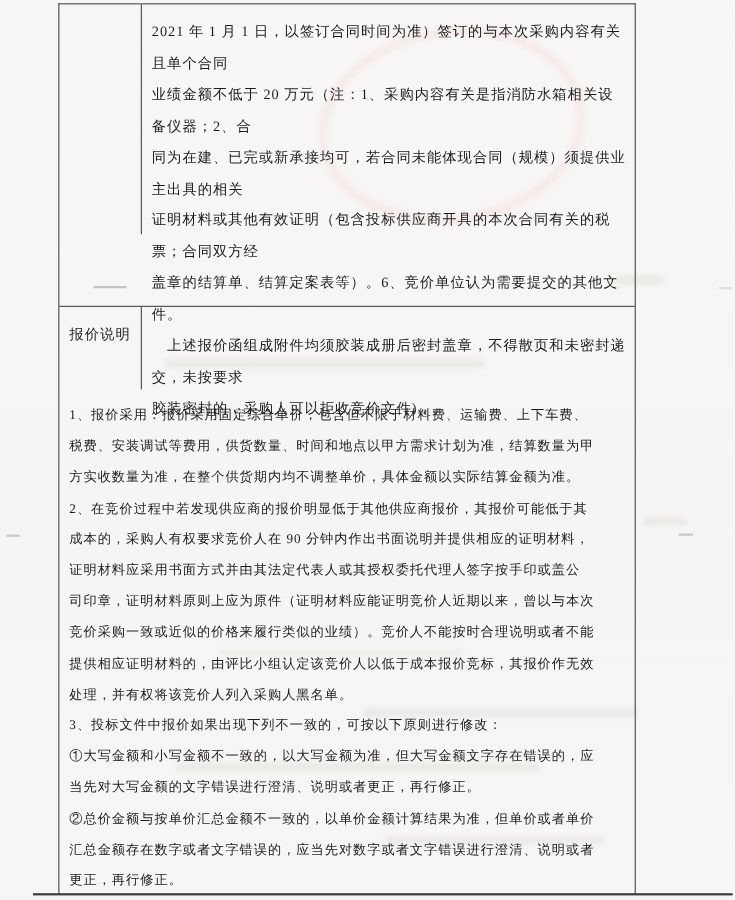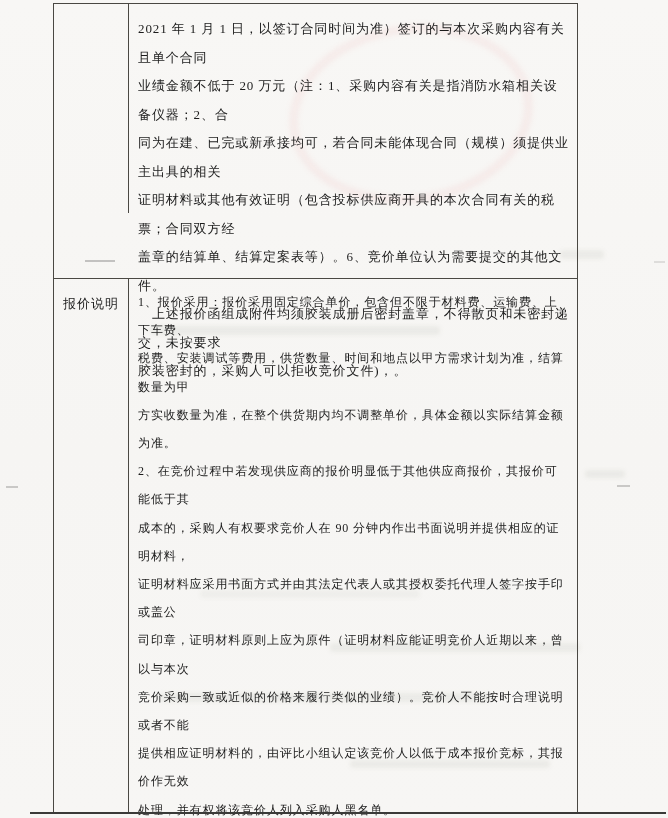--- a/index.html
+++ b/index.html
@@ -11,21 +11,21 @@
     color:#1c1c1c;
   }
   .doc-table{
     position:absolute;left:53px;top:3px;width:525px;height:810px;
     border-left:1px solid #4a4843;border-top:1px solid #4a4843;border-right:1px solid #4a4843;
     box-sizing:border-box;
   }
   .row{position:absolute;left:0;width:100%;display:flex;box-sizing:border-box;}
   .row-continuation{top:0;height:209px;}
   .row-method{top:209px;height:65px;border-top:1px solid #4a4843;}
-  .row-quote{top:274px;height:536px;border-top:1px solid #4a4843;}
+  .row-quote{top:274px;height:536px;border-top:1px solid #4a4843;flex-direction:column;}
   .label-cell{
     width:75px;flex:0 0 75px;border-right:1px solid #4a4843;box-sizing:border-box;
     text-align:center;white-space:pre-line;font-size:13px;letter-spacing:1px;
   }
   .row-method .label-cell{padding-top:9px;line-height:27px;}
   .row-quote .label-cell{padding-top:17px;line-height:15px;}
   .content-cell{
     flex:1;white-space:pre-line;box-sizing:border-box;text-align:left;
   }
   .row-continuation .content-cell{padding:11px 8px 0 9px;font-size:13px;line-height:28.5px;letter-spacing:0.9px;}

